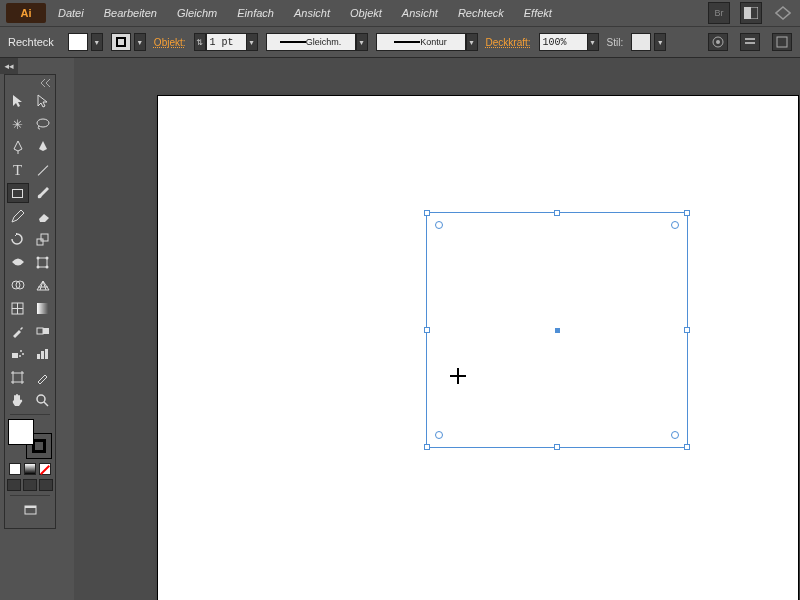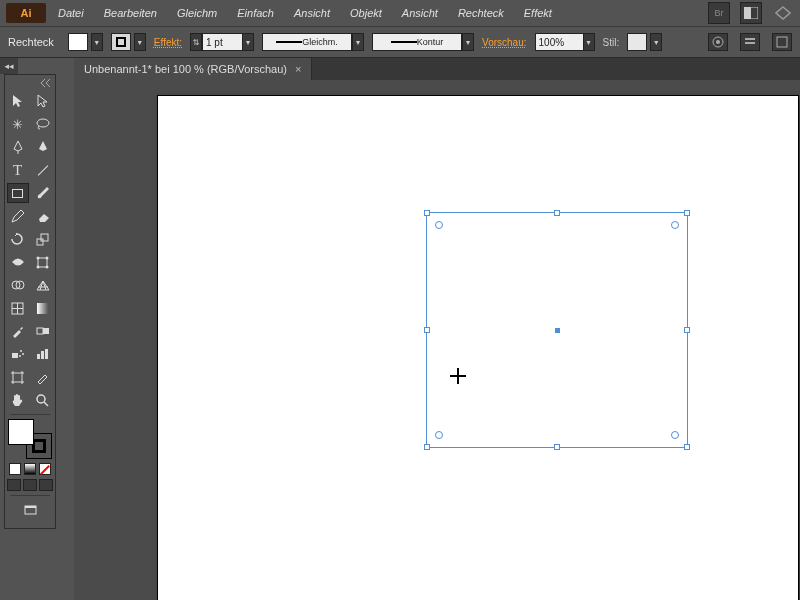--- a/index.html
+++ b/index.html
@@ -16,21 +16,21 @@
 .optionsbar { height: 32px; background: #535353; border-top:1px solid #3a3a3a; border-bottom:1px solid #2a2a2a; display:flex; align-items:center; padding:0 8px; gap:8px; }
 .tool-label { font-weight:normal; color:#e8e8e8; padding-right:6px; }
 .swatch-box { display:flex; align-items:center; gap:3px; }
 .swatch { width:20px; height:18px; border:1px solid #222; background:#fff; }
 .dropdown-arrow { width:12px; height:18px; background:#3a3a3a; border:1px solid #222; display:flex; align-items:center; justify-content:center; font-size:8px; color:#ccc; }
 .stroke-thumb { width:20px; height:18px; border:1px solid #222; background:#d8d8d8; display:flex; align-items:center; justify-content:center;}
 .stroke-thumb .inner { width:10px; height:10px; border:2px solid #000; }
 .field-label { color:#f7a035; font-size:10px; text-decoration: underline dotted; }
 .num-field { width:40px; height:18px; background:#efefef; color:#222; border:1px solid #222; font-size:10px; padding:1px 3px; }
 .combo { display:flex; align-items:center; }
-.combo .num-field { border-right:none; }
+.combo .num-field { border-right:none;font-family:Liberation Mono, monospace; }
 .stroke-preview { width:90px; height:18px; background:#efefef; border:1px solid #222; display:flex; align-items:center; justify-content:center; font-size:9px; color:#222; }
 .stroke-preview .line { height:0; border-top:2px solid #000; width:26px; }
 .opt-spacer { flex:1; }
 .right-btn { width:20px; height:18px; border:1px solid #222; background:#3a3a3a; margin-left:4px; display:flex; align-items:center; justify-content:center; }
 
 
 .panel-collapse { position:absolute; top:58px; left:0; width:18px; height:16px; background:#3e3e3e; display:flex; align-items:center; justify-content:center; font-size:9px; color:#ccc; }
 
 
 .tools { position:absolute; top:74px; left:4px; width:52px; background:#535353; border:1px solid #2d2d2d; padding:4px 2px 8px; }
@@ -113,21 +113,21 @@
     <div class="swatch" style="background:#fff"></div>
     <div class="dropdown-arrow">▾</div>
   </div>
   <div class="swatch-box">
     <div class="stroke-thumb">
         <div class="inner"></div>
       </div>
     <div class="dropdown-arrow">▾</div>
   </div>
 
-  <span class="field-label">Effekt:</span>
+  <span class="field-label">Objekt:</span>
   <div class="combo">
     <div class="dropdown-arrow">⇅</div>
     <input class="num-field" value="1 pt" style="">
     <div class="dropdown-arrow">▾</div>
   </div>
 
   <div class="combo">
     <div class="stroke-preview">
       <div class="line"></div>
         <span>Gleichm.</span>
@@ -136,21 +136,21 @@
   </div>
 
   <div class="combo">
     <div class="stroke-preview">
       <div class="line"></div>
         <span>Kontur</span>
     </div>
     <div class="dropdown-arrow">▾</div>
   </div>
 
-  <span class="field-label">Vorschau:</span>
+  <span class="field-label">Deckkraft:</span>
   <div class="combo">
     <input class="num-field" style="width: 48px;" value="100%">
     <div class="dropdown-arrow">▾</div>
   </div>
 
   <span class="field-label" style="color:#ccc;text-decoration:none">Stil:</span>
   <div class="swatch-box">
     <div class="swatch" style="background:#e8e8e8"></div>
     <div class="dropdown-arrow">▾</div>
   </div>
@@ -356,26 +356,20 @@
     <div class="tool">
         <svg width="13" height="11" viewBox="0 0 13 11">
           <rect x="1" y="1" width="11" height="8" fill="none" stroke="#ddd"></rect>
           <rect x="1" y="1" width="11" height="2" fill="#ddd"></rect>
         </svg>
       </div>
   </div>
 </div>
 
 <div class="docwrap">
-  <div class="tabbar">
-    <div class="doctab">
-      <span>Unbenannt-1* bei 100 % (RGB/Vorschau)</span>
-      <span class="close">×</span>
-    </div>
-  </div>
   <div class="canvas-scroll">
     <div class="artboard">
       <div class="sel-rect" id="selrect" style="left: 268px; top: 116px; width: 262px; height: 236px;">
         <div class="handle h-tl"></div>
         <div class="handle h-t"></div>
         <div class="handle h-tr"></div>
         <div class="handle h-l"></div>
         <div class="handle h-r"></div>
         <div class="handle h-bl"></div>
         <div class="handle h-b"></div>

